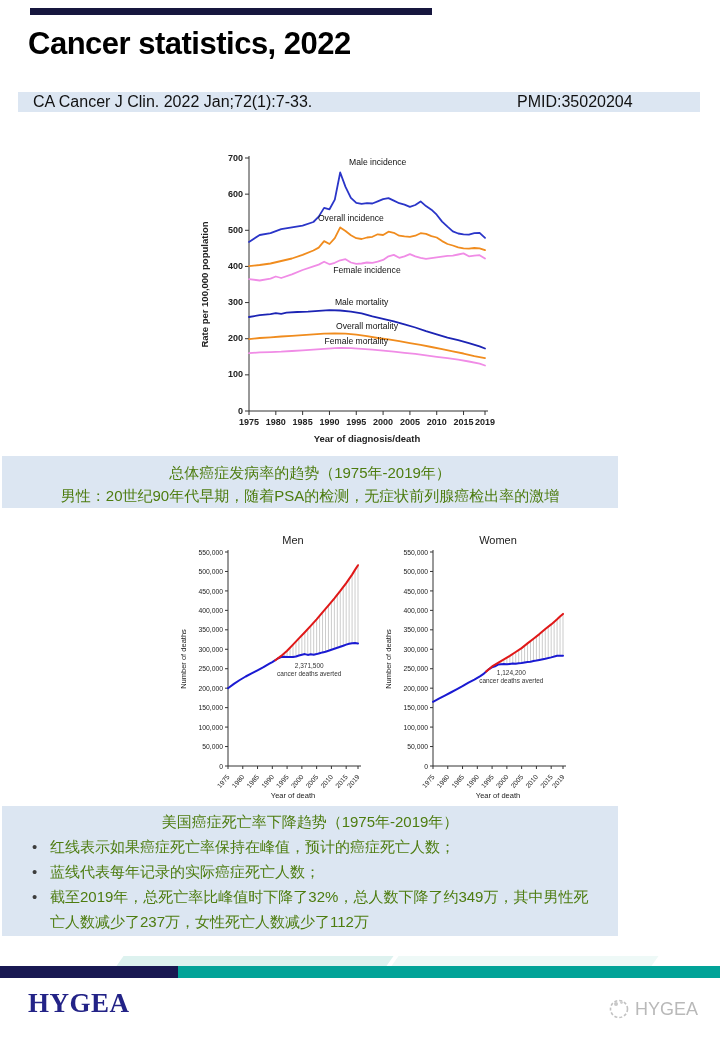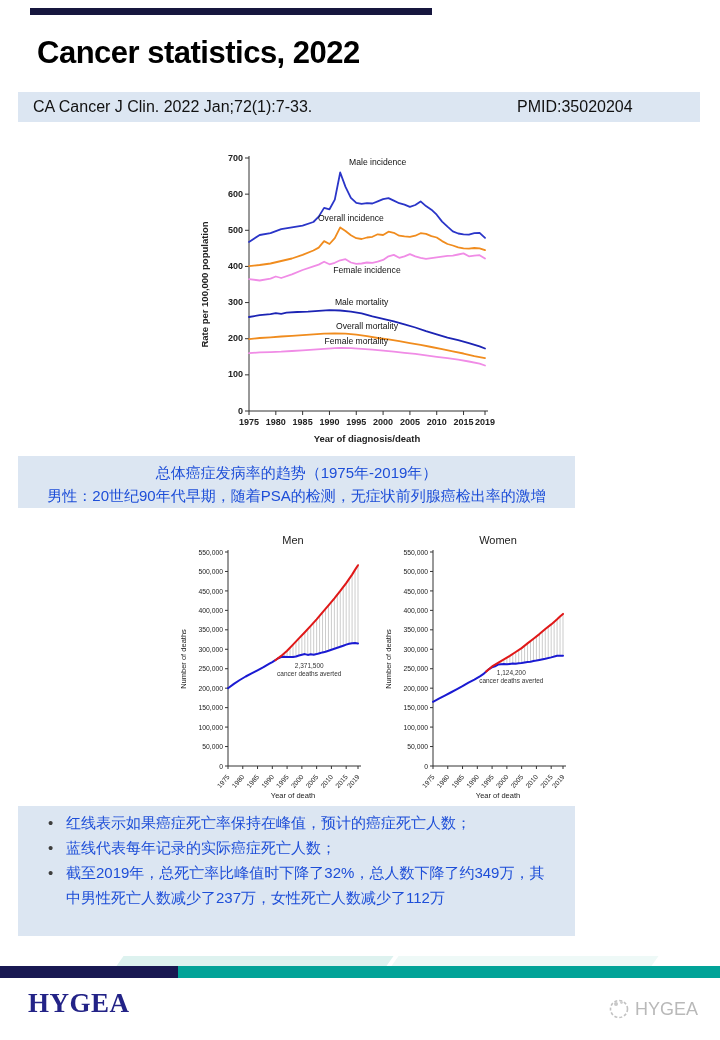--- a/index.html
+++ b/index.html
@@ -2,35 +2,35 @@
 <html><head>
 <meta charset="utf-8">
 <style>
   html,body{margin:0;padding:0;}
   body{
     width:720px;height:1040px;position:relative;background:#ffffff;
     font-family:"Liberation Sans","DejaVu Sans",sans-serif;overflow:hidden;
   }
   .top-bar{position:absolute;left:30px;top:8px;width:402px;height:7px;background:#16163e;}
   .slide-title{
-    position:absolute;left:24px;top:22px;margin:13px;font-size:31px;font-weight:bold;
+    position:absolute;left:24px;top:22px;margin:4px;font-size:31px;font-weight:bold;
     color:#000;letter-spacing:-0.5px;
   }
   .cite-bar{
-    position:absolute;left:18px;top:92px;width:682px;height:30px;background:#dce6f2;
+    position:absolute;left:18px;top:92px;width:682px;height:20px;background:#dce6f2;
     display:flex;align-items:center;font-size:16px;color:#111;
   }
   .cite-bar .cite-text{margin-left:15px;}
   .cite-bar .pmid-text{position:absolute;left:499px;}
   svg.chart{position:absolute;background:#fff;}
   #chart1{left:193px;top:146px;}
   #chartMen{left:172px;top:532px;}
   #chartWomen{left:377px;top:532px;}
   .cap{
-    position:absolute;left:18px;width:557px;background:#dce6f2;color:#1d4ed8;
+    position:absolute;left:2px;width:616px;background:#dce6f2;color:#4d7c0f;
     font-size:15px;line-height:23px;
   }
   .cap1{top:456px;height:52px;text-align:center;padding-top:5px;box-sizing:border-box;}
   .cap2{top:806px;height:130px;padding-top:4px;box-sizing:border-box;}
   .cap2 .cap2-title{text-align:center;margin-bottom:1px;}
   .cap2 .bullet{position:relative;padding-left:48px;padding-right:16px;line-height:25px;}
   .cap2 .bullet::before{content:"\2022";position:absolute;left:30px;color:#3d3d3d;}
   .accent-light{
     position:absolute;top:956px;left:120px;width:270px;height:10px;background:#ddf2ef;
     transform:skewX(-35deg);
@@ -279,20 +279,21 @@
     <polyline points="56.0,169.8 61.9,166.7 67.8,163.6 73.7,160.5 79.6,157.3 85.5,154.2 91.5,150.7 97.4,147.6 103.3,144.1 106.2,142.2 109.2,139.5 112.1,137.1 115.1,135.2 118.0,134.4 121.0,132.6 124.0,132.3 126.9,132.1 129.9,132.3 132.8,131.9 135.8,131.5 138.7,131.7 141.7,131.3 144.6,131.1 147.6,130.5 150.5,130.1 153.5,129.7 156.5,129.1 159.4,128.6 162.4,128.0 168.3,126.8 174.2,125.4 180.1,123.7 186.0,123.7" fill="none" stroke="#1a1ad2" stroke-width="2" stroke-linejoin="round" stroke-linecap="round"></polyline>
     <polyline points="109.2,139.5 115.1,134.4 121.0,130.9 126.9,127.4 132.8,123.9 138.7,120.0 144.6,116.1 150.5,111.4 156.5,106.8 162.4,102.1 168.3,97.0 174.2,92.4 180.1,87.3 183.0,84.6 186.0,81.9" fill="none" stroke="#e01818" stroke-width="2" stroke-linejoin="round" stroke-linecap="round"></polyline>
     <text x="134.29545454545456" y="143.34181818181818" text-anchor="middle" font-size="6.5" fill="#333">1,124,200</text>
     <text x="134.29545454545456" y="151.34181818181818" text-anchor="middle" font-size="6.5" fill="#333">cancer deaths averted</text>
     <text x="121" y="12" text-anchor="middle" font-size="11" fill="#222">Women</text>
     <text x="121" y="266" text-anchor="middle" font-size="7.5" font-weight="normal" fill="#222">Year of death</text>
     <text x="14" y="127" text-anchor="middle" font-size="7.5" font-weight="normal" fill="#222" transform="rotate(-90 14 127)">Number of deaths</text>
   </svg>
 
 <div class="cap cap2">
+  <div class="cap2-title">美国癌症死亡率下降趋势（1975年-2019年）</div>
   <div class="bullet">红线表示如果癌症死亡率保持在峰值，预计的癌症死亡人数；</div>
   <div class="bullet">蓝线代表每年记录的实际癌症死亡人数；</div>
   <div class="bullet">截至2019年，总死亡率比峰值时下降了32%，总人数下降了约349万，其中男性死亡人数减少了237万，女性死亡人数减少了112万</div>
 </div>
 
 <div class="accent-light"></div>
 <div class="accent-light2"></div>
 <div class="bar-navy"></div>
 <div class="bar-teal"></div>
 

